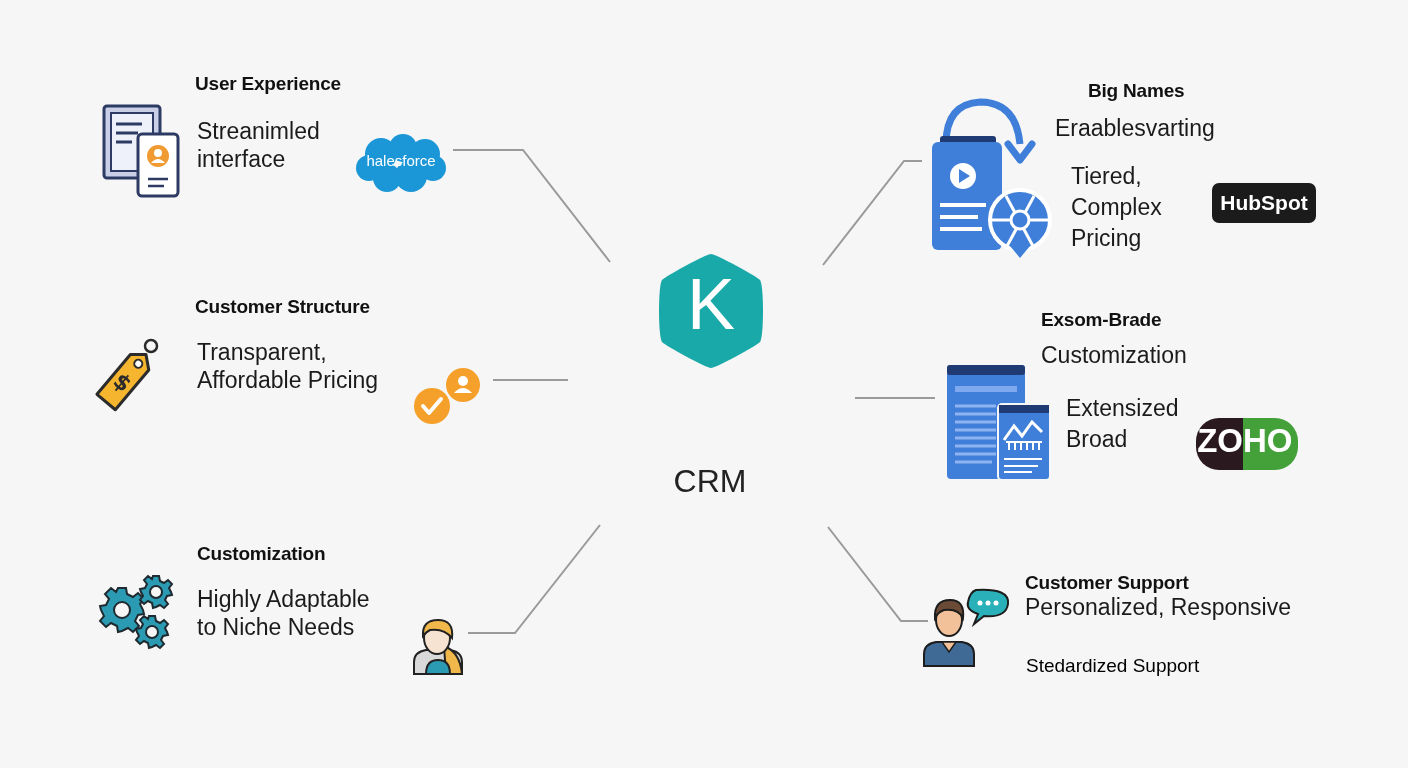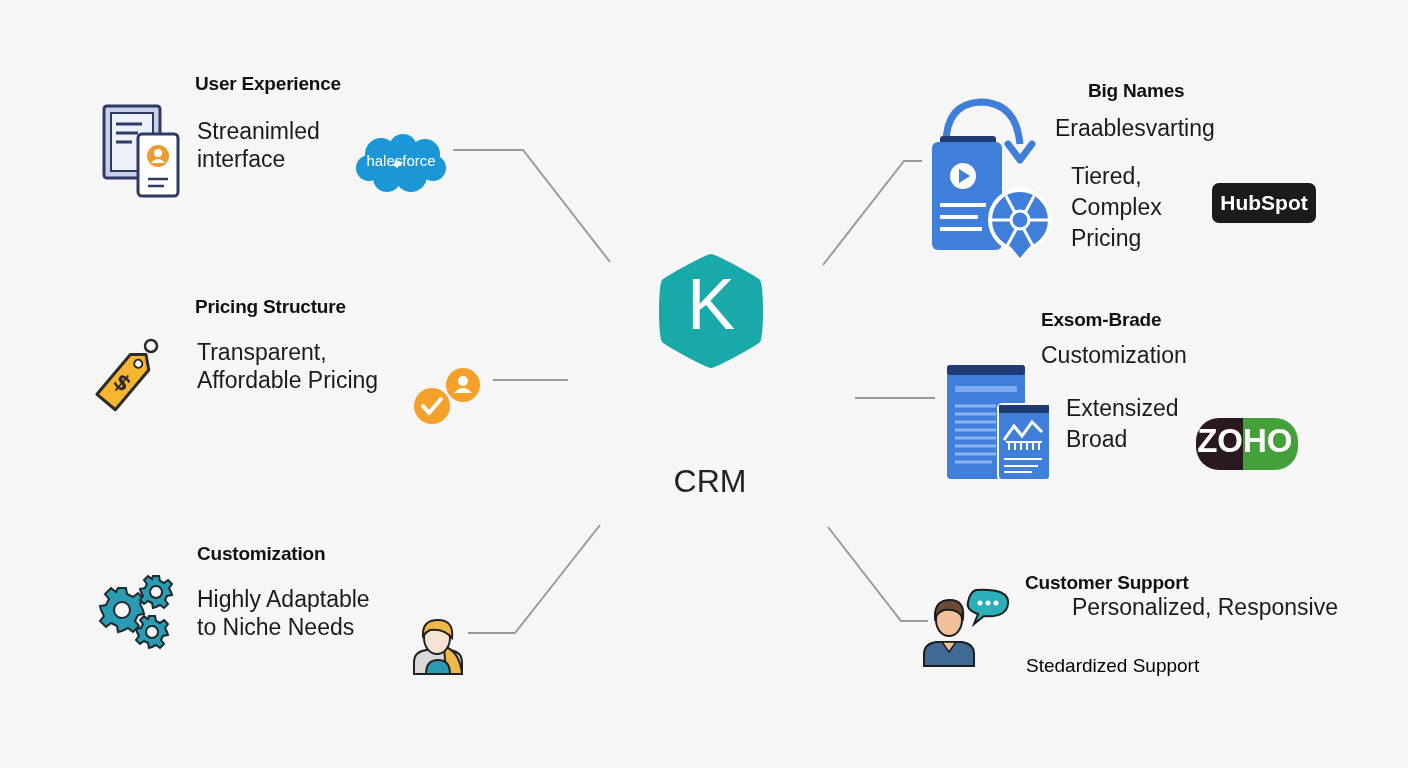--- a/index.html
+++ b/index.html
@@ -74,21 +74,21 @@
 
 <div>
   <svg class="abs" style="left:94px; top:336px;" width="68" height="76" viewBox="0 0 68 76">
     <g transform="rotate(40 34 40)">
       <path d="M22 12 L46 12 L46 64 L34 74 L22 64 Z" transform="rotate(180 34 43)" fill="#f5b52e" stroke="#2b2b2b" stroke-width="3" stroke-linejoin="round"></path>
       <circle cx="34" cy="24" r="4" fill="#fff" stroke="#2b2b2b" stroke-width="2"></circle>
       <text x="34" y="56" text-anchor="middle" font-size="22" font-weight="700" fill="#2b2b2b" font-family="DejaVu Sans, sans-serif">$</text>
     </g>
     <circle cx="57" cy="10" r="6" fill="none" stroke="#2b2b2b" stroke-width="2.5"></circle>
   </svg>
-  <div class="abs title" style="left:195px; top:296px;">Pricing Structure</div>
+  <div class="abs title" style="left:195px; top:296px;">Customer Structure</div>
   <div class="abs desc" style="left:197px; top:338px;">
     <div>Transparent,</div>
     <div>Affordable Pricing</div>
   </div>
   <svg class="abs" style="left:412px; top:386px;" width="40" height="40" viewBox="0 0 40 40">
     <circle cx="20" cy="20" r="18" fill="#f5a02a"></circle>
     <path d="M11 20 L17 27 L29 13" fill="none" stroke="#fff" stroke-width="4" stroke-linecap="round" stroke-linejoin="round"></path>
   </svg>
   <svg class="abs" style="left:444px; top:366px;" width="38" height="38" viewBox="0 0 38 38">
     <circle cx="19" cy="19" r="17" fill="#f5a02a"></circle>
@@ -204,17 +204,17 @@
     <path d="M2 80 L2 68 Q2 58 14 56 L40 56 Q52 58 52 68 L52 80 Z" fill="#3f6a96" stroke="#1d1d1d" stroke-width="2"></path>
     <path d="M20 56 L27 66 L34 56 Z" fill="#f2c19a" stroke="#1d1d1d" stroke-width="1.5"></path>
     <ellipse cx="27" cy="34" rx="13" ry="16" fill="#f2c19a" stroke="#1d1d1d" stroke-width="2"></ellipse>
     <path d="M13 32 Q12 14 28 14 Q43 14 41 32 Q36 22 22 24 Q16 26 13 32 Z" fill="#6b4a36" stroke="#1d1d1d" stroke-width="2"></path>
     <path d="M54 4 Q88 2 86 18 Q84 32 62 30 L52 38 L56 28 Q44 24 46 16 Q48 6 54 4 Z" fill="#2ab0b8" stroke="#1d1d1d" stroke-width="2"></path>
     <circle cx="58" cy="17" r="2.5" fill="#fff"></circle>
     <circle cx="66" cy="17" r="2.5" fill="#fff"></circle>
     <circle cx="74" cy="17" r="2.5" fill="#fff"></circle>
   </svg>
   <div class="abs title" style="left:1025px; top:572px;">Customer Support</div>
-  <div class="abs desc" style="left:1025px; top:593px;margin-left:47px;">
+  <div class="abs desc" style="left:1025px; top:593px;">
     <div>Personalized, Responsive</div>
   </div>
   <div class="abs desc-sm" style="left:1026px; top:655px;">Stedardized Support</div>
 </div>
 
 </body></html>

